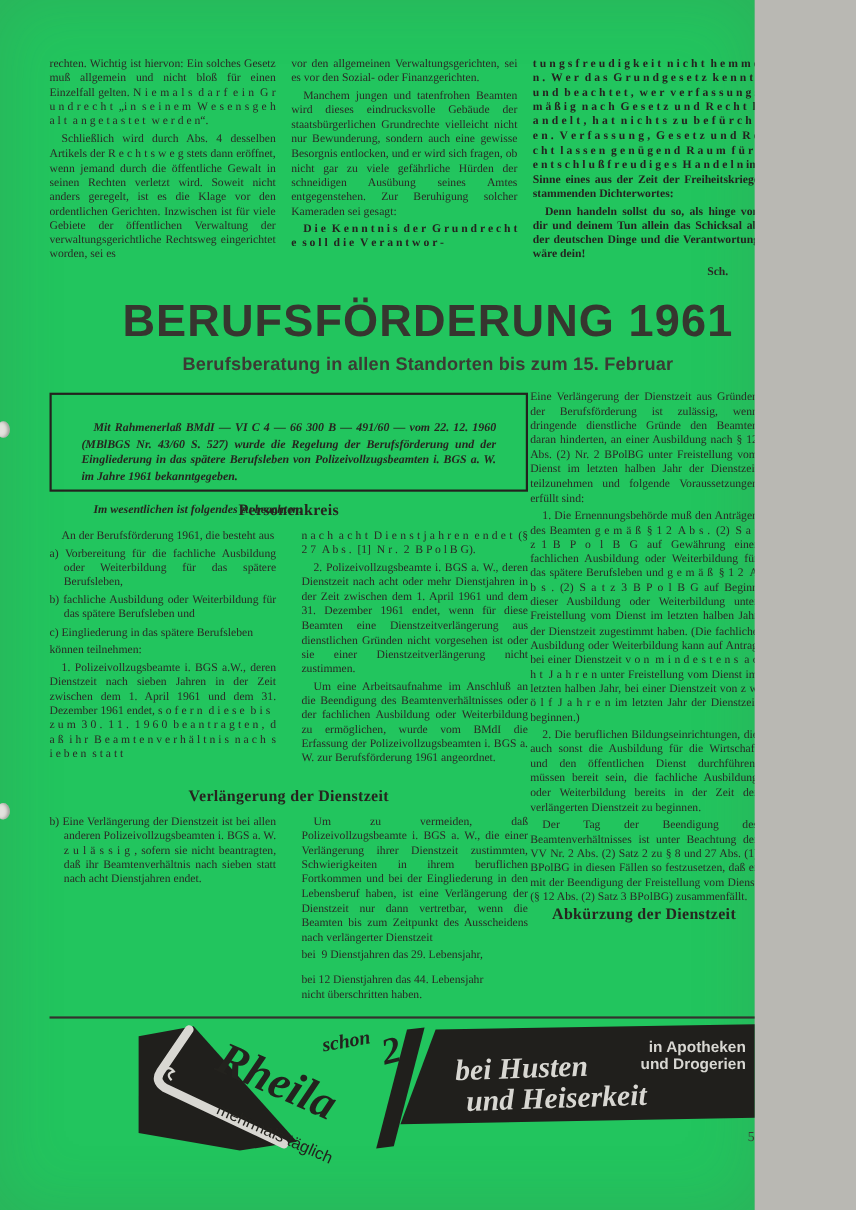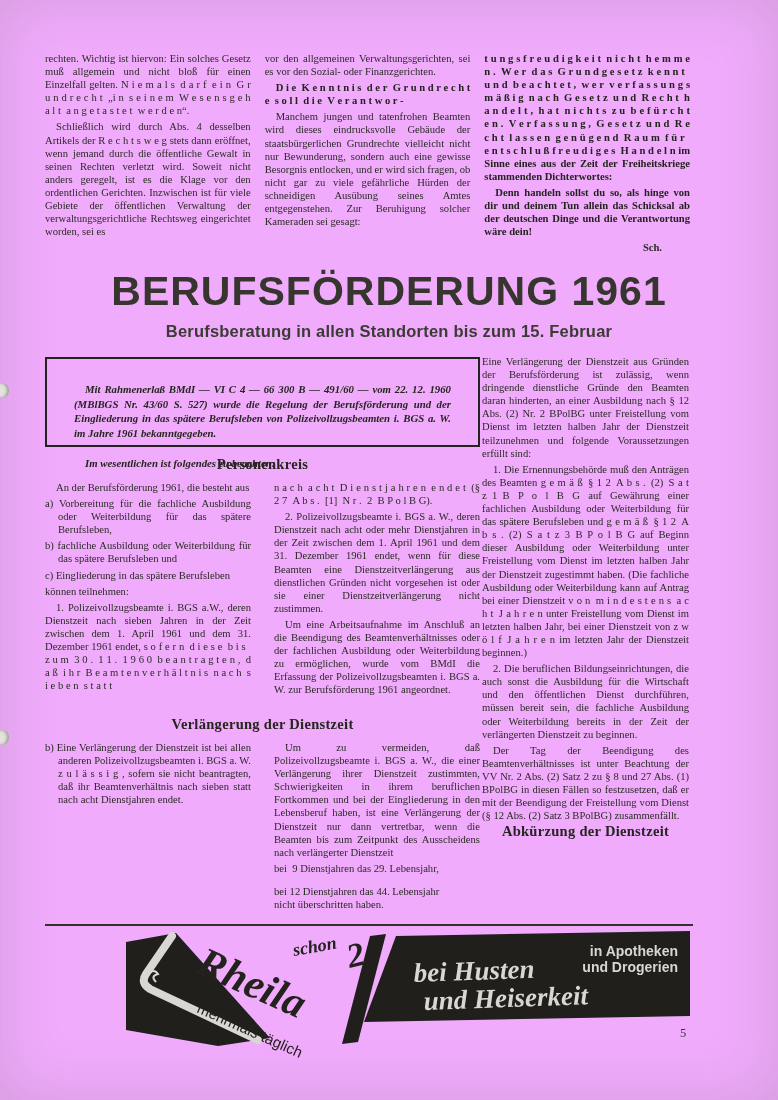--- a/index.html
+++ b/index.html
@@ -1,18 +1,18 @@
 <!DOCTYPE html>
 <html lang="de"><head>
 <meta charset="utf-8">
 <style>
   html,body{margin:0;padding:0;background:#b9b8b3;}
   .page{
-    position:relative;width:778px;height:1100px;overflow:hidden;
-    background:#f0abfc;
+    position:relative;width:686px;height:1100px;overflow:hidden;
+    background:#22c55e;
     box-shadow:inset 0 0 60px rgba(90,90,80,.18);
     font-family:"Liberation Serif","DejaVu Serif",serif;
     color:#2b2a25;
   }
   
   .coltext{font-size:10.6px;line-height:13.1px;text-align:justify;}
   .coltext p{margin:0 0 3px 0;}
   p.ind{text-indent:11px;}
   .boldtxt{font-weight:bold;color:#24231f;}
   .sig{text-align:right;font-weight:bold;padding-right:28px;}
@@ -79,22 +79,22 @@
   <div class="hole h1"></div>
   <div class="hole h2"></div>
 
   <div class="top-cols coltext">
     <div class="col">
       <p>rechten. Wichtig ist hiervon: Ein solches Gesetz muß allgemein und nicht bloß für einen Einzelfall gelten. N i e m a l s d a r f e i n G r u n d r e c h t „i n s e i n e m W e s e n s g e h a l t a n g e t a s t e t w e r d e n“.</p>
       <p class="ind">Schließlich wird durch Abs. 4 desselben Artikels der R e c h t s w e g stets dann eröffnet, wenn jemand durch die öffentliche Gewalt in seinen Rechten verletzt wird. Soweit nicht anders geregelt, ist es die Klage vor den ordentlichen Gerichten. Inzwischen ist für viele Gebiete der öffentlichen Verwaltung der verwaltungsgerichtliche Rechtsweg eingerichtet worden, sei es</p>
     </div>
     <div class="col">
       <p>vor den allgemeinen Verwaltungsgerichten, sei es vor den Sozial- oder Finanzgerichten.</p>
+      <p class="ind">Manchem jungen und tatenfrohen Beamten wird dieses eindrucksvolle Gebäude der staatsbürgerlichen Grundrechte vielleicht nicht nur Bewunderung, sondern auch eine gewisse Besorgnis entlocken, und er wird sich fragen, ob nicht gar zu viele gefährliche Hürden der schneidigen Ausübung seines Amtes entgegenstehen. Zur Beruhigung solcher Kameraden sei gesagt:</p>
       <p class="ind boldtxt">D i e K e n n t n i s d e r G r u n d r e c h t e s o l l d i e V e r a n t w o r -</p>
-      <p class="ind">Manchem jungen und tatenfrohen Beamten wird dieses eindrucksvolle Gebäude der staatsbürgerlichen Grundrechte vielleicht nicht nur Bewunderung, sondern auch eine gewisse Besorgnis entlocken, und er wird sich fragen, ob nicht gar zu viele gefährliche Hürden der schneidigen Ausübung seines Amtes entgegenstehen. Zur Beruhigung solcher Kameraden sei gesagt:</p>
     </div>
     <div class="col">
       <p class="boldtxt">t u n g s f r e u d i g k e i t n i c h t h e m m e n . W e r d a s G r u n d g e s e t z k e n n t u n d b e a c h t e t , w e r v e r f a s s u n g s m ä ß i g n a c h G e s e t z u n d R e c h t h a n d e l t , h a t n i c h t s z u b e f ü r c h t e n . V e r f a s s u n g , G e s e t z u n d R e c h t l a s s e n g e n ü g e n d R a u m f ü r e n t s c h l u ß f r e u d i g e s H a n d e l n  im Sinne eines aus der Zeit der Freiheitskriege stammenden Dichterwortes:</p>
       <p class="ind boldtxt">Denn handeln sollst du so, als hinge von dir und deinem Tun allein das Schicksal ab der deutschen Dinge und die Verantwortung wäre dein!</p>
       <p class="sig">Sch.</p>
     </div>
   </div>
 
   <div class="headline">BERUFSFÖRDERUNG 1961</div>
   <div class="subheadline">Berufsberatung in allen Standorten bis zum 15. Februar</div>

